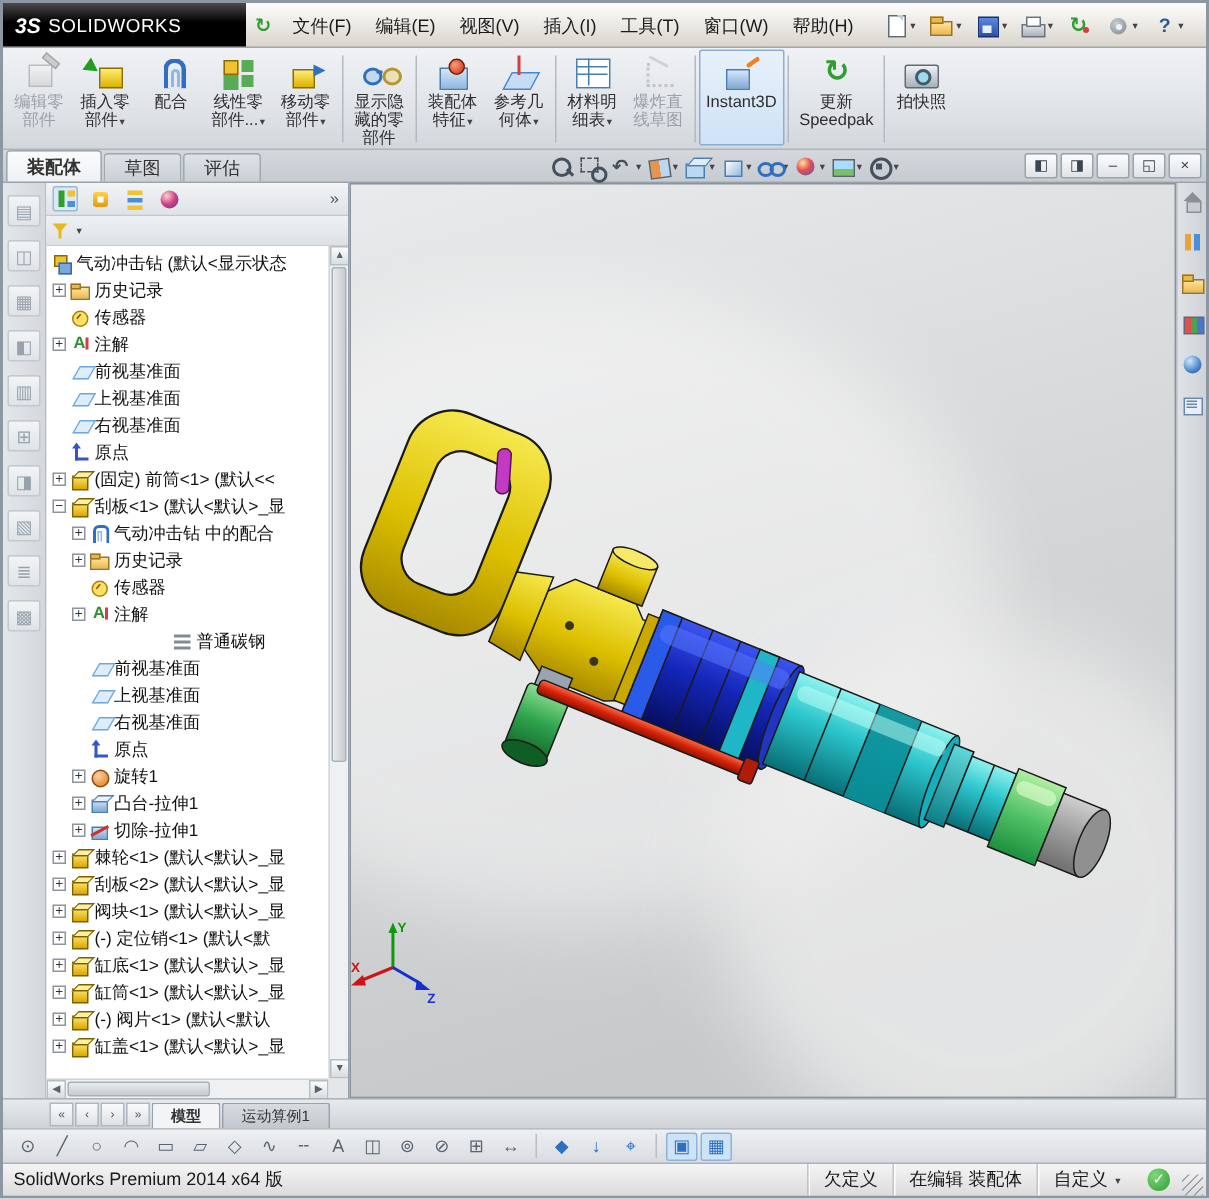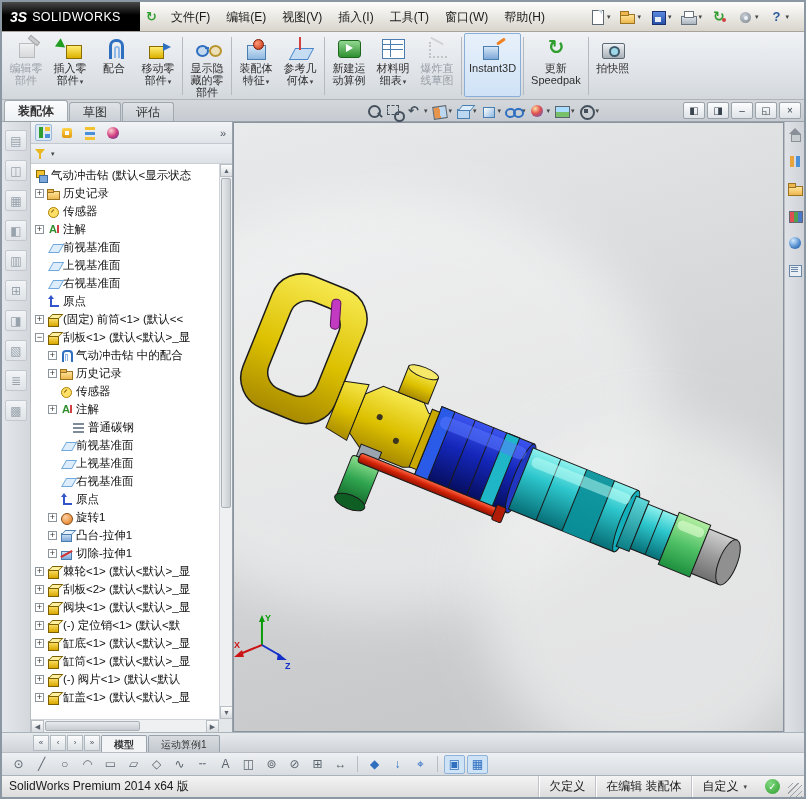--- a/index.html
+++ b/index.html
@@ -1,21 +1,21 @@
 <!DOCTYPE html>
 <html><head>
 <meta charset="utf-8">
 <style>
   *{box-sizing:border-box;margin:0;padding:0;cursor:default;user-select:none}
   html,body{width:806px;height:799px;overflow:hidden;font-family:"Liberation Sans","DejaVu Sans",sans-serif}
   .window{width:806px;height:799px;border:2px solid #8b97a3;display:flex;flex-direction:column;background:#d6d9dd}
 
   
   .titlebar{height:30px;flex:none;display:flex;align-items:stretch;background:linear-gradient(#fdfdfb,#d9d5cd);border-bottom:1px solid #a8a49c}
-  .logo{width:138px;flex:none;background:linear-gradient(#4a4a4a,#000 45%,#000);color:#fff;display:flex;align-items:center;padding-left:8px;gap:5px}
+  .logo{width:162px;flex:none;background:linear-gradient(#4a4a4a,#000 45%,#000);color:#fff;display:flex;align-items:center;padding-left:8px;gap:5px}
   .logo-mark{font-style:italic;font-weight:bold;font-size:14px}
   .logo-text{font-weight:normal;font-size:12.5px;letter-spacing:.4px}
   .app-icon{width:15px;height:15px;color:#2f9e2f;font-size:13px;line-height:15px;font-weight:bold;margin:0 2px 0 6px;align-self:center}
   .menubar{display:flex;align-items:center}
   .menu-item{padding:0 8px;line-height:28px;font-size:12px;color:#1a1a1a}
   .qat{margin-left:auto;display:flex;align-items:center;padding-right:12px;gap:3px}
   .qbtn{display:flex;align-items:center;height:24px;padding:0 2px;border:1px solid transparent;border-radius:2px}
   .caret{font-size:7px;color:#444;margin-left:1px}
   .caret:after{content:"▾"}
 
@@ -271,20 +271,25 @@
       <div class="rbtn">
         <span class="ic insert-component-icon"></span>
         <span class="rline"><span>插入零</span></span>
         <span class="rline"><span>部件</span><span class="caret"></span></span>
       </div>
       <div class="rbtn">
         <span class="ic mate-icon"></span>
         <span class="rline"><span>配合</span></span>
       </div>
       <div class="rbtn">
+        <span class="ic linear-pattern-icon"></span>
+        <span class="rline"><span>线性零</span></span>
+        <span class="rline"><span>部件...</span><span class="caret"></span></span>
+      </div>
+      <div class="rbtn">
         <span class="ic move-component-icon"></span>
         <span class="rline"><span>移动零</span></span>
         <span class="rline"><span>部件</span><span class="caret"></span></span>
       </div>
       <div class="rsep"></div>
       <div class="rbtn">
         <span class="ic show-hidden-icon">
           <i></i>
         </span>
         <span class="rline"><span>显示隐</span></span>
@@ -296,25 +301,20 @@
         <span class="ic assembly-features-icon"></span>
         <span class="rline"><span>装配体</span></span>
         <span class="rline"><span>特征</span><span class="caret"></span></span>
       </div>
       <div class="rbtn">
         <span class="ic reference-geometry-icon"></span>
         <span class="rline"><span>参考几</span></span>
         <span class="rline"><span>何体</span><span class="caret"></span></span>
       </div>
       <div class="rsep"></div>
-      <div class="rbtn">
-        <span class="ic motion-study-icon"></span>
-        <span class="rline"><span>新建运</span></span>
-        <span class="rline"><span>动算例</span></span>
-      </div>
       <div class="rbtn">
         <span class="ic bom-icon">
           <i></i>
         </span>
         <span class="rline"><span>材料明</span></span>
         <span class="rline"><span>细表</span><span class="caret"></span></span>
       </div>
       <div class="rbtn disabled">
         <span class="ic explode-sketch-icon"></span>
         <span class="rline"><span>爆炸直</span></span>
@@ -503,21 +503,21 @@
             <div class="trow" style="padding-left: 17px;">
               <span class="expsp"></span>
               <span class="ti sensor-icon"></span>
               <span class="tlabel">传感器</span>
             </div>
             <div class="trow" style="padding-left: 17px;">
               <span class="exp">+</span>
               <span class="ti annotations-icon"></span>
               <span class="tlabel">注解</span>
             </div>
-            <div class="trow" style="padding-left: 29px;">
+            <div class="trow" style="padding-left: 29px; margin-left: 43px;">
               <span class="expsp"></span>
               <span class="ti material-icon"></span>
               <span class="tlabel">普通碳钢</span>
             </div>
             <div class="trow" style="padding-left: 17px;">
               <span class="expsp"></span>
               <span class="ti plane-icon"></span>
               <span class="tlabel">前视基准面</span>
             </div>
             <div class="trow" style="padding-left: 17px;">

